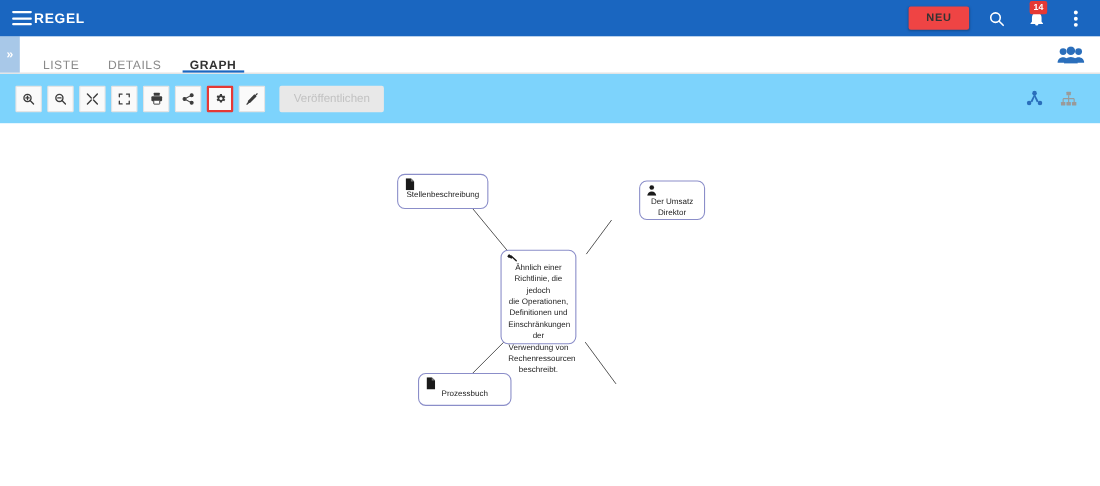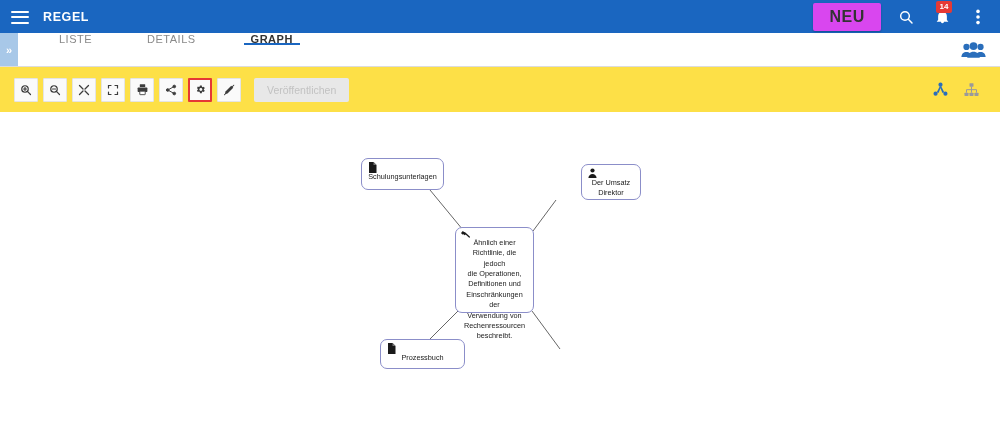--- a/index.html
+++ b/index.html
@@ -20,22 +20,22 @@
   .appbar {
     height: 33px;
     background: #1a66c0;
     display: flex;
     align-items: center;
     position: relative;
     z-index: 30;
   }
   .appbar-left {
     display: flex;
-    align-items: flex-end;
-    gap: 14px;
+    align-items: center;
+    gap: 2px;
     padding-left: 11px;
   }
   .hamburger {
     width: 18px;
     height: 13px;
     display: flex;
     flex-direction: column;
     justify-content: space-between;
     cursor: pointer;
   }
@@ -52,25 +52,25 @@
     letter-spacing: 0.6px;
   }
   .appbar-right {
     margin-left: auto;
     display: flex;
     align-items: center;
     gap: 14px;
     padding-right: 11px;
   }
   .btn-neu {
-    background: #d946ef;
+    background: #ef4444;
     color: #333333;
     border: none;
     border-radius: 2px;
-    font-size: 16px;
+    font-size: 10px;
     font-weight: bold;
     letter-spacing: 0.6px;
     padding: 5px 16px;
     font-family: "Liberation Sans", sans-serif;
     cursor: pointer;
     box-shadow: 0 1px 2px rgba(0,0,0,0.25);
   }
   .icon-btn-white {
     width: 22px;
     height: 22px;
@@ -113,23 +113,22 @@
     justify-content: center;
     cursor: pointer;
     color: #ffffff;
     font-size: 11px;
     font-weight: bold;
     letter-spacing: -2px;
     padding-right: 2px;
   }
   .tabs {
     display: flex;
-    align-items: flex-start;
-    padding-left: 28px;
-    gap: 29px;
+    align-items: flex-end;
+    padding-left: 8px;
   }
   .tab {
     display: flex;
     align-items: center;
     padding: 0 13px;
     font-size: 11px;
     letter-spacing: 0.5px;
     color: #8a8a8a;
     cursor: pointer;
     position: relative;
@@ -150,21 +149,21 @@
   .tabbar-right {
     margin-left: auto;
     display: flex;
     align-items: center;
     padding-right: 14px;
   }
 
   
   .graph-toolbar {
     height: 45px;
-    background: #fde047;
+    background: #7dd3fc;
     display: flex;
     align-items: center;
     padding: 0 14px;
     position: relative;
     z-index: 15;
   }
   .tool-group {
     display: flex;
     align-items: center;
     gap: 1px;
@@ -418,35 +417,35 @@
     <line x1="560" y1="238" x2="532" y2="200" stroke="#555555" stroke-width="0.9"></line>
   </svg>
 
   <div class="node" style="left:361px; top:47px; width:83px; height:32px;">
     <span class="node-icon">
       <svg width="9" height="11" viewBox="0 0 18 22" fill="#1a1a1a">
         <path d="M2 0h9l6 6v16H2z"></path>
           <path d="M11 0l6 6h-6z" fill="#777"></path>
       </svg>
     </span>
-    <span class="node-label">Schulungsunterlagen</span>
+    <span class="node-label">Stellenbeschreibung</span>
   </div>
 
   <div class="node" style="left:581px; top:53px; width:60px; height:36px;">
     <span class="node-icon">
       <svg width="9" height="10" viewBox="0 0 18 20" fill="#1a1a1a">
         <circle cx="9" cy="5" r="4.2"></circle>
           <path d="M0.8 20c0-4.6 3.7-8 8.2-8s8.2 3.4 8.2 8z"></path>
       </svg>
     </span>
     <span class="node-label">Der Umsatz
 Direktor</span>
   </div>
 
-  <div class="node center" style="left:455px; top:116px; width:79px; height:86px;">
+  <div class="node center" style="left:455px; top:116px; width:69px; height:86px;">
     <span class="node-icon">
       <svg width="11" height="11" viewBox="0 0 22 22" fill="#1a1a1a">
         <rect x="1.5" y="2.5" width="8.5" height="4" rx="1" transform="rotate(42 5.7 4.5)"></rect>
         <rect x="4.5" y="6.5" width="15" height="2.6" rx="1.2" transform="rotate(42 12 7.8)"></rect>
         <rect x="1" y="1.5" width="5" height="5" rx="1" transform="rotate(42 3.5 4)"></rect>
       </svg>
     </span>
     <span class="node-label">Ähnlich einer
 Richtlinie, die jedoch
 die Operationen,

